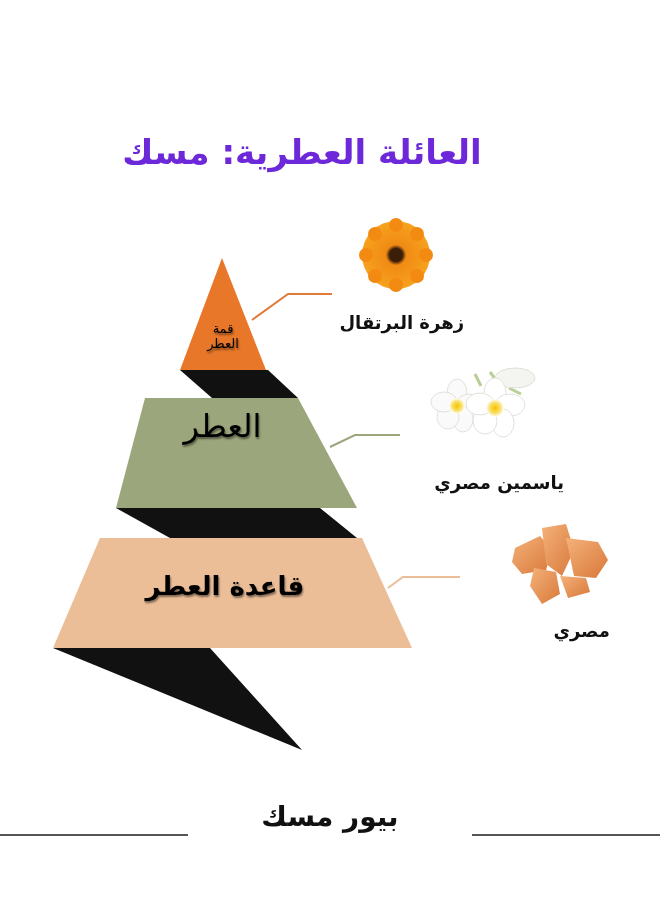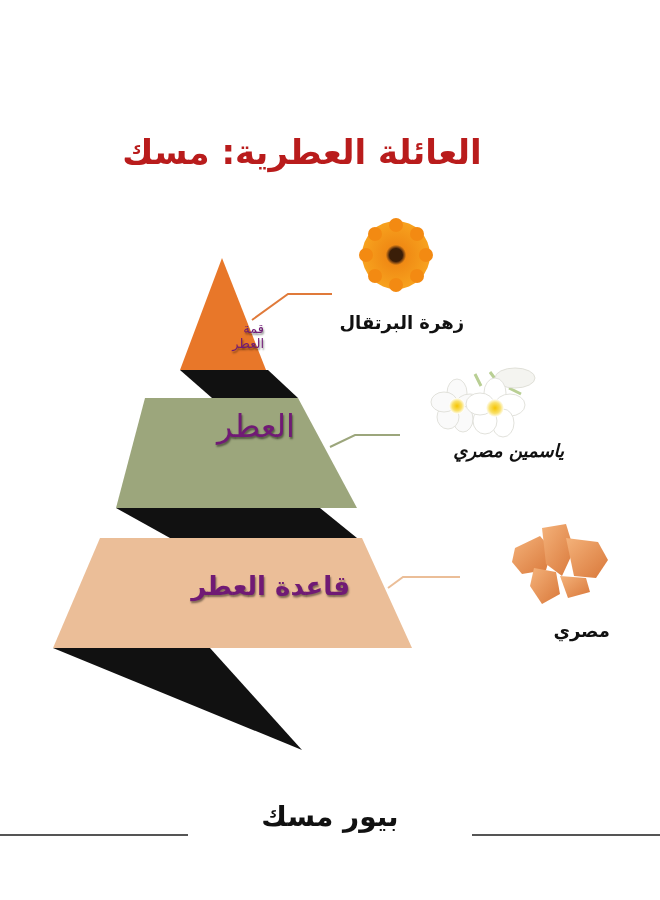--- a/index.html
+++ b/index.html
@@ -1,21 +1,21 @@
 <!DOCTYPE html>
 <html><head>
 <meta charset="utf-8">
 <style>
   html, body { margin: 0; padding: 0; background: #ffffff; }
   body { width: 660px; height: 900px; position: relative; overflow: hidden;
          font-family: "DejaVu Sans", sans-serif; }
   .title { position: absolute; left: 0; width: 604px; top: 132px; text-align: center;
-           font-size: 34px; font-weight: bold; color: #b91c1c; direction: rtl; }
+           font-size: 34px; font-weight: bold; color: #6d28d9; direction: rtl; }
   svg.diagram { position: absolute; left: 0; top: 0; }
-  .tier-label { position: absolute; direction: rtl; color: #701a75;
+  .tier-label { position: absolute; text-align: center; direction: rtl; color: #000000;
                 text-shadow: 1px 2px 2px rgba(0,0,0,0.45); line-height: 1.15; }
   .note-label { position: absolute; text-align: right; direction: rtl; color: #111;
                 font-size: 18px; font-weight: bold; white-space: nowrap; }
   .footer { position: absolute; left: 0; width: 660px; top: 800px; height: 60px; }
   .footer .line { position: absolute; top: 34px; height: 2px; background: #555; }
   .footer .text { position: absolute; left: 0; width: 660px; top: 0; text-align: center;
                   font-size: 28px; font-weight: bold; color: #111; direction: rtl; }
 </style>
 </head>
 <body>
@@ -101,20 +101,20 @@
 <div class="tier-label" style="left:182px; width:82px; top:322px; font-size:13px;">
   <div>قمة</div>
   <div>العطر</div>
 </div>
 <div class="tier-label" style="left:150px; width:145px; top:408px; font-size:32px;">
   <div>العطر</div>
 </div>
 <div class="tier-label" style="left:100px; width:250px; top:572px; font-size:26px; font-weight:bold;">قاعدة العطر</div>
 
 <div class="note-label" style="left:330px; width:134px; top:312px;">زهرة البرتقال</div>
-<div class="note-label" style="left:414px; width:150px; top:440px;font-style:italic;">ياسمين مصري</div>
+<div class="note-label" style="left:414px; width:150px; top:472px;">ياسمين مصري</div>
 <div class="note-label" style="left:520px; width:90px; top:620px;">مصري</div>
 
 <div class="footer">
   <div class="line" style="left:0; width:188px;"></div>
   <div class="line" style="left:472px; width:188px;"></div>
   <div class="text">بيور مسك</div>
 </div>
 
 </body></html>

